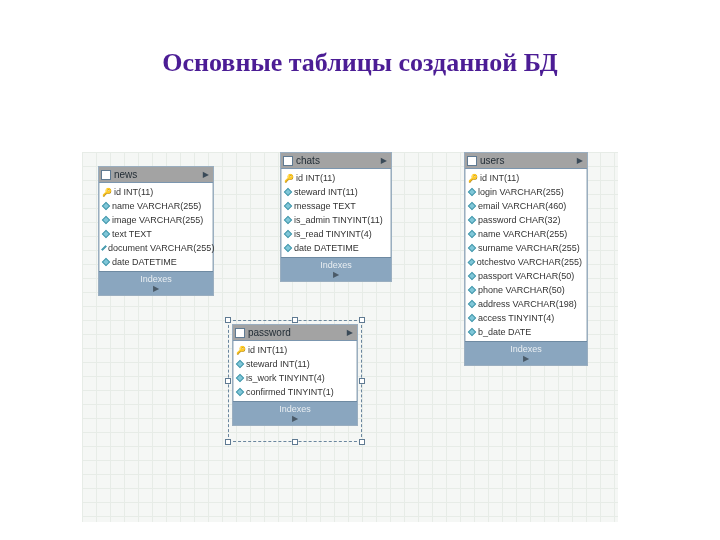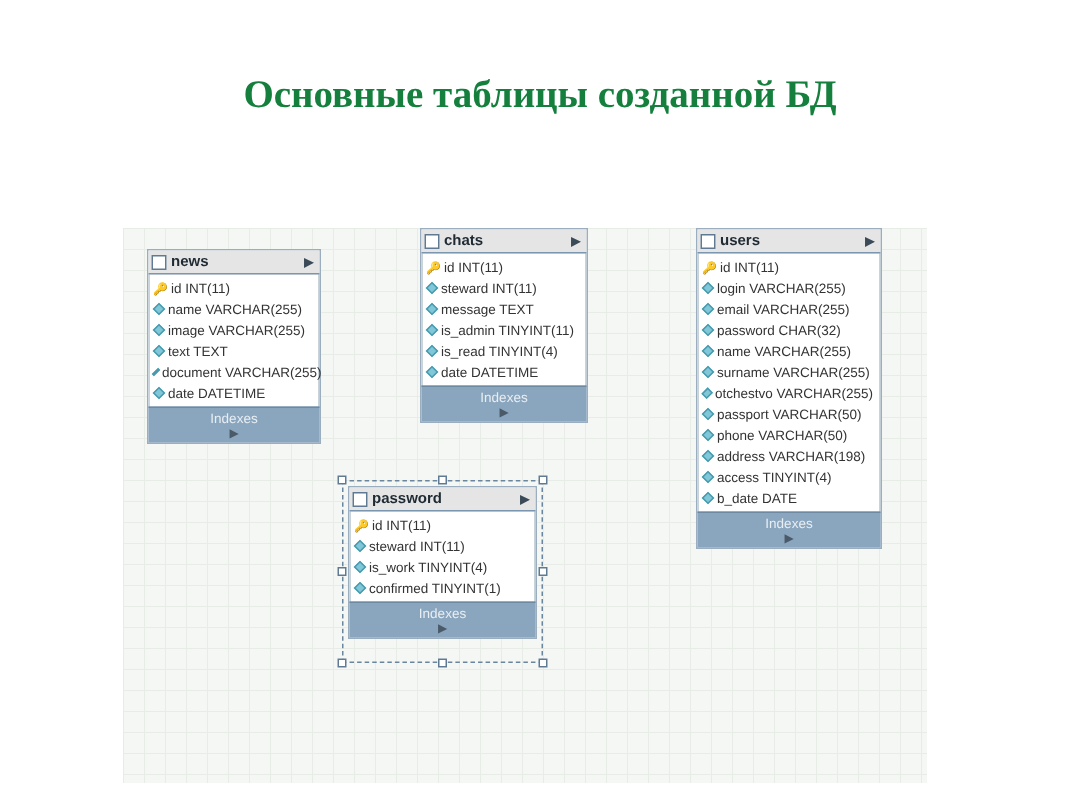--- a/index.html
+++ b/index.html
@@ -13,21 +13,21 @@
   }
   .title {
     position: absolute;
     top: 48px;
     left: 0;
     right: 0;
     text-align: center;
     font-family: "Times New Roman", serif;
     font-weight: bold;
     font-size: 26px;
-    color: #15803d;
+    color: #4c1d95;
   }
   .canvas {
     position: absolute;
     top: 152px;
     left: 82px;
     width: 536px;
     height: 370px;
     background-color: #f5f7f5;
     background-image:
       linear-gradient(#e7ece7 1px, transparent 1px),
@@ -36,23 +36,23 @@
   }
   .table {
     position: absolute;
     background: #fff;
     border: 1px solid #9aaec0;
     font-size: 9px;
     color: #333;
     box-shadow: 0 0 0 1px #c9d3da inset;
   }
   .table-head {
-    background: #e5e5e5;
+    background: #a3a3a3;
     color: #1f2a33;
-    font-weight: bold;
+    font-weight: normal;
     font-size: 10px;
     padding: 2px 4px 2px 2px;
     display: flex;
     align-items: center;
     gap: 3px;
     border-bottom: 1px solid #7b96af;
   }
   .table-head .tbl-icon {
     width: 10px;
     height: 10px;
@@ -213,21 +213,21 @@
         <div class="row">
           <span class="marker key">🔑</span>
           <span>id INT(11)</span>
         </div>
         <div class="row">
           <span class="marker diamond"></span>
           <span>login VARCHAR(255)</span>
         </div>
         <div class="row">
           <span class="marker diamond"></span>
-          <span>email VARCHAR(255)</span>
+          <span>email VARCHAR(460)</span>
         </div>
         <div class="row">
           <span class="marker diamond"></span>
           <span>password CHAR(32)</span>
         </div>
         <div class="row">
           <span class="marker diamond"></span>
           <span>name VARCHAR(255)</span>
         </div>
         <div class="row">

